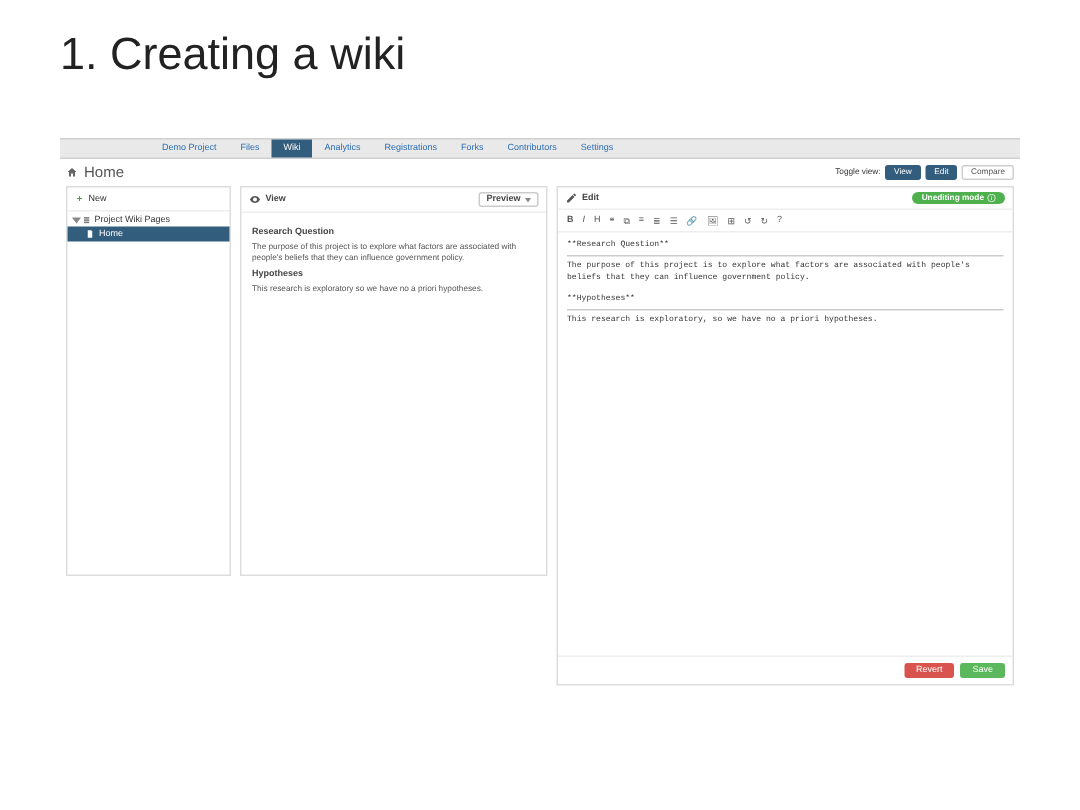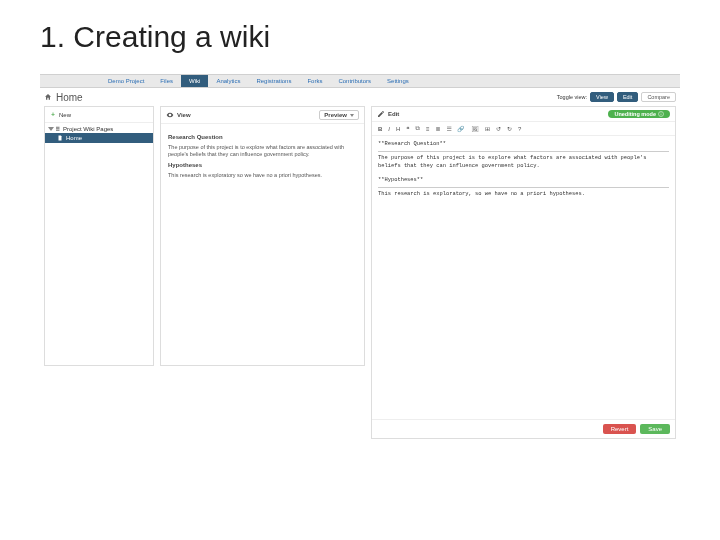--- a/index.html
+++ b/index.html
@@ -1,19 +1,19 @@
 <!DOCTYPE html>
 <html><head>
 <meta charset="utf-8">
 <style>
   * { box-sizing: border-box; margin: 0; padding: 0; }
   html, body { width: 720px; height: 540px; font-family: Arial, Helvetica, sans-serif; background: #fff; }
   .slide { width: 720px; height: 540px; position: relative; }
   .slide-title { position: absolute; top: 20px; left: 40px; font-size: 30px; font-weight: 400; color: #222; }
-  .app { position: absolute; top: 74px; left: 40px; width: 640px; height: 420px; font-size: 6px; color: #333; }
+  .app { position: absolute; top: 92px; left: 40px; width: 640px; height: 420px; font-size: 6px; color: #333; }
   .topnav { width: 100%; height: 14px; background: #e9e9e9; border-top: 1px solid #d0d0d0; border-bottom: 1px solid #d0d0d0; display: flex; align-items: center; padding-left: 60px; gap: 0; }
   .topnav .navitem { padding: 0 8px; height: 100%; display: flex; align-items: center; color: #2b6eb5; cursor: pointer; }
   .topnav .navitem.active { background: #325d7d; color: #fff; }
   .page-head { display: flex; align-items: center; justify-content: space-between; height: 18px; padding: 0 4px; }
   .page-head-left { display: flex; align-items: center; gap: 4px; }
   .home-icon { width: 8px; height: 8px; }
   .page-head-title { font-size: 10px; color: #555; }
   .page-head-right { display: flex; gap: 3px; align-items: center; font-size: 5.5px;}
   .chip { border: 1px solid #cfcfcf; border-radius: 2px; padding: 1px 5px; background: #fff; cursor: pointer; }
   .chip.active { background: #325d7d; color: #fff; border-color:#325d7d; }

